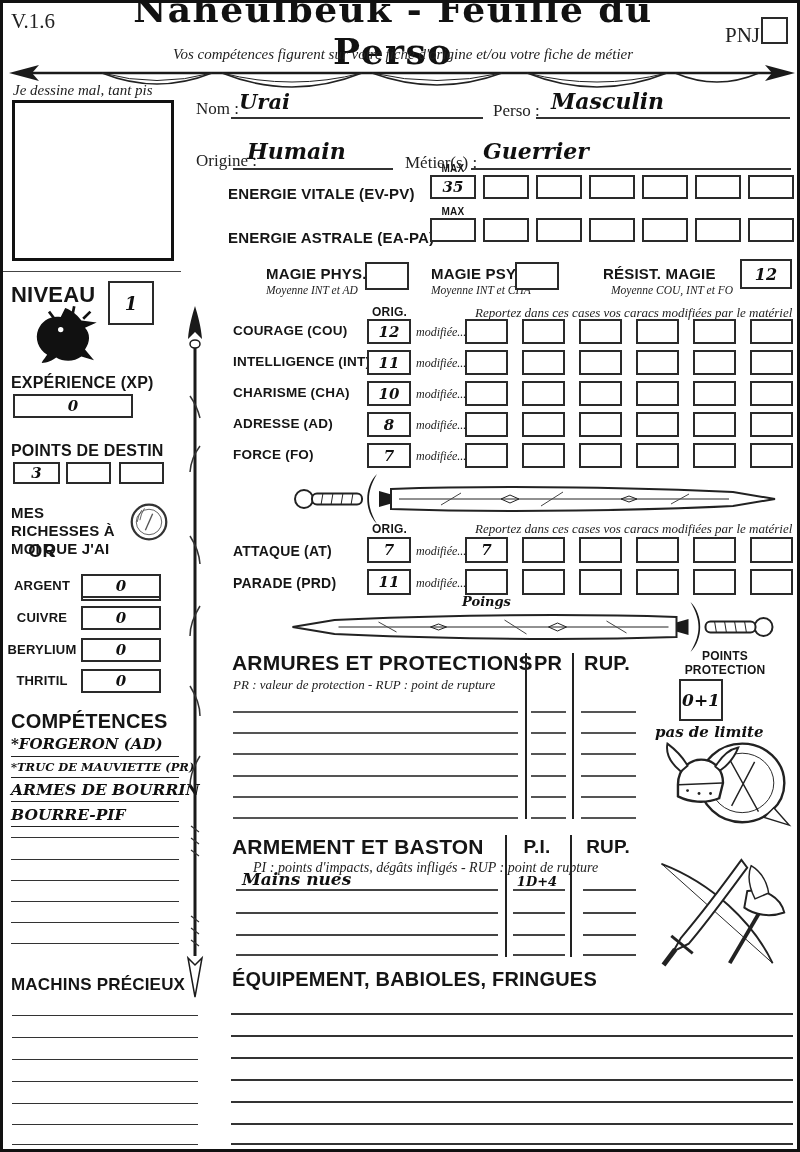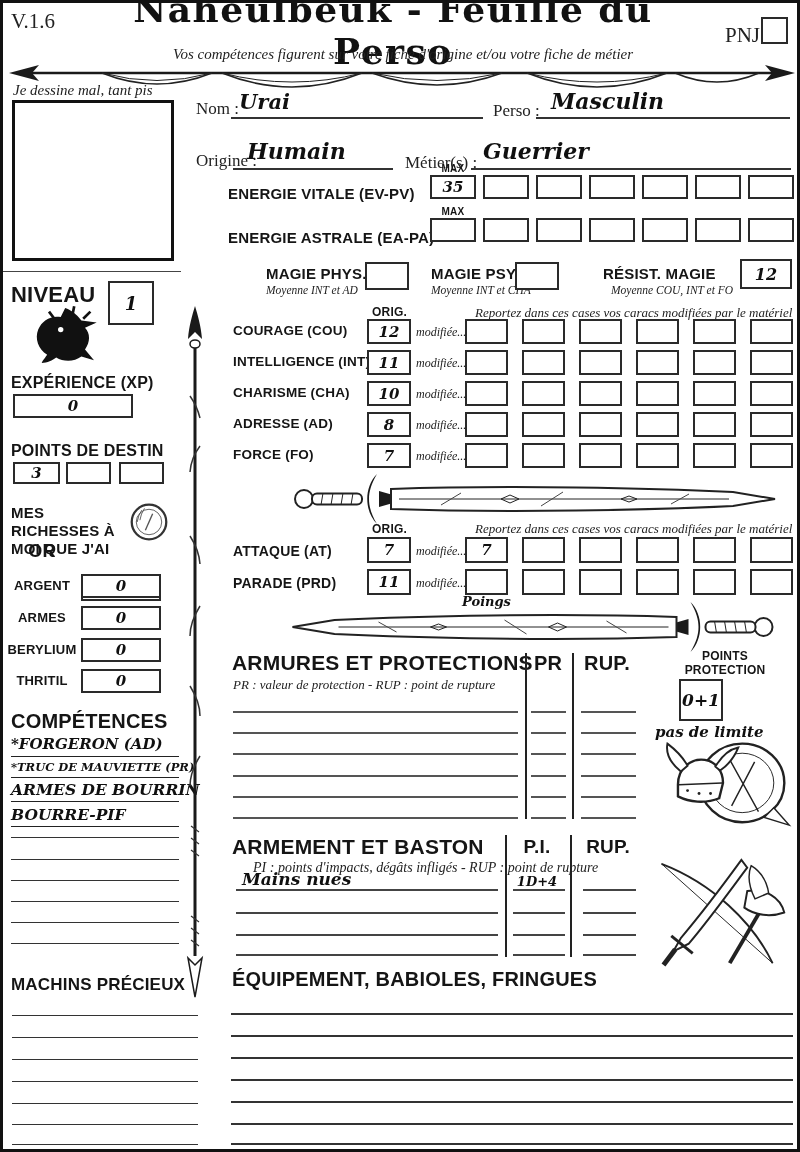--- a/index.html
+++ b/index.html
@@ -70,21 +70,21 @@
     <circle cx="22" cy="22" r="19" fill="#fff" stroke="#333" stroke-width="2.5"></circle>
     <circle cx="22" cy="22" r="14" fill="none" stroke="#555" stroke-width="1"></circle>
     <path d="M14 9 Q10 15 9 22 M17 7 Q13 13 12 20" stroke="#555" stroke-width="1" fill="none"></path>
     <line x1="26" y1="13" x2="18" y2="31" stroke="#555" stroke-width="1.5"></line>
   </svg>
 
   <div class="abs lbl ctr" style="left:2px;top:537px;width:74px;height:23px;font-size:18px;">OR</div>
   <div class="abs cell hand" style="left:78px;top:537px;width:80px;height:24px;font-size:15px;margin-top:37px;">120</div>
   <div class="abs lbl ctr" style="left:2px;top:571px;width:74px;height:23px;font-size:13px;">ARGENT</div>
   <div class="abs cell hand" style="left:78px;top:571px;width:80px;height:24px;font-size:15px;">0</div>
-  <div class="abs lbl ctr" style="left:2px;top:603px;width:74px;height:23px;font-size:13px;">ARMES</div>
+  <div class="abs lbl ctr" style="left:2px;top:603px;width:74px;height:23px;font-size:13px;">CUIVRE</div>
   <div class="abs cell hand" style="left:78px;top:603px;width:80px;height:24px;font-size:15px;">0</div>
   <div class="abs lbl ctr" style="left:2px;top:635px;width:74px;height:23px;font-size:13px;">BERYLIUM</div>
   <div class="abs cell hand" style="left:78px;top:635px;width:80px;height:24px;font-size:15px;">0</div>
   <div class="abs lbl ctr" style="left:2px;top:666px;width:74px;height:23px;font-size:13px;">THRITIL</div>
   <div class="abs cell hand" style="left:78px;top:666px;width:80px;height:24px;font-size:15px;">0</div>
 
   <div class="abs lbl" style="left:8px;top:707px;font-size:20px;">COMPÉTENCES</div>
   <div class="abs hand" style="left:8px;top:732px;width:168px;height:21px;font-size:15px;border-bottom:1.5px solid #222;">*FORGERON (AD)</div>
   <div class="abs hand" style="left:8px;top:757px;width:168px;height:17px;font-size:11.5px;border-bottom:1.5px solid #222;">*TRUC DE MAUVIETTE (PR)</div>
   <div class="abs hand" style="left:8px;top:777px;width:168px;height:21px;font-size:15.5px;border-bottom:1.5px solid #222;">ARMES DE BOURRIN</div>

